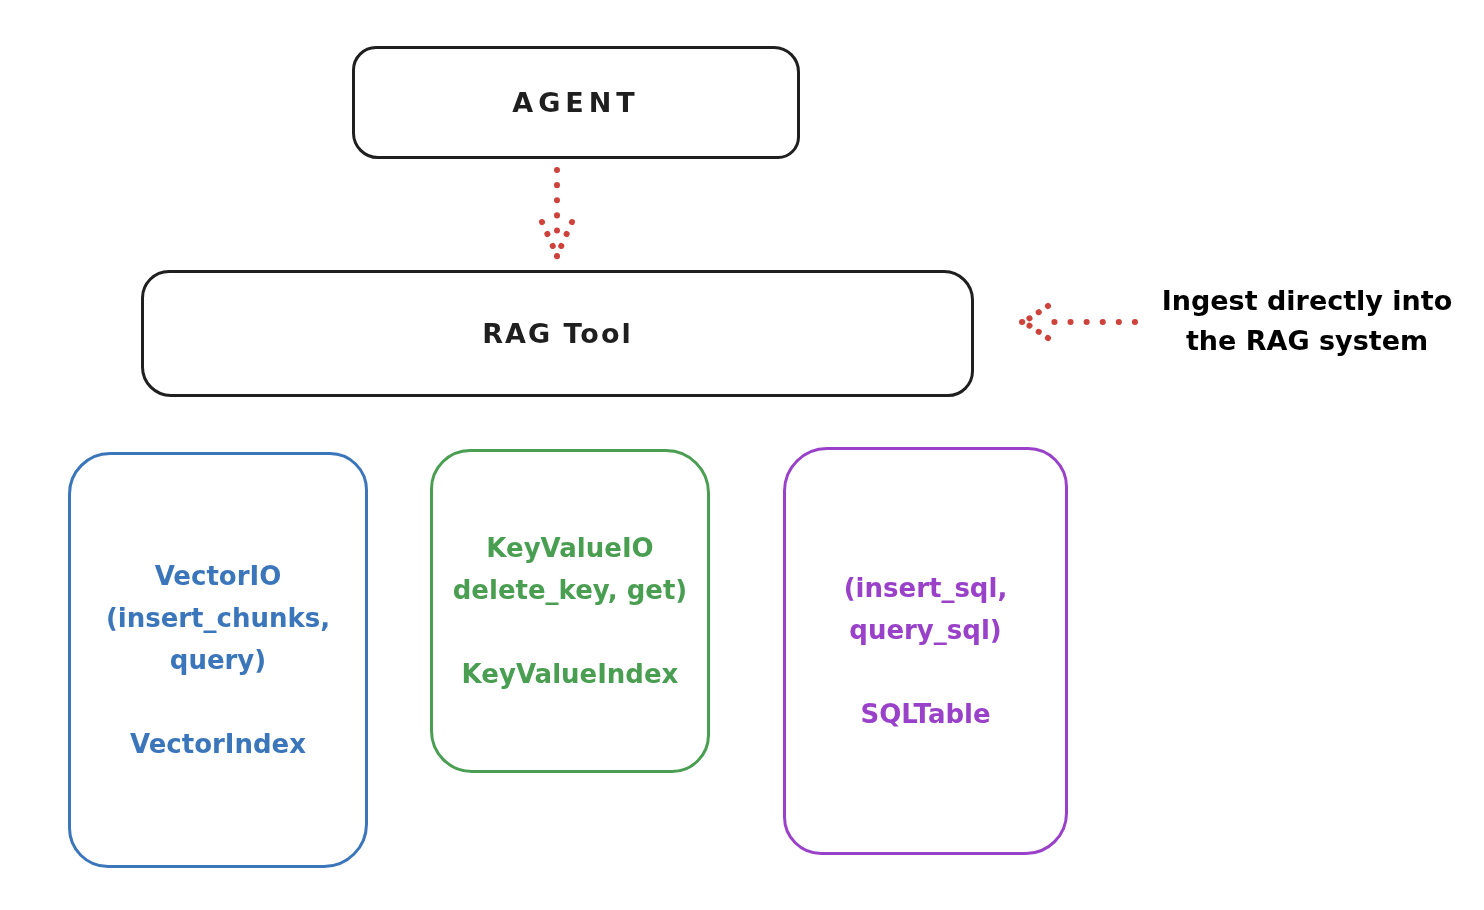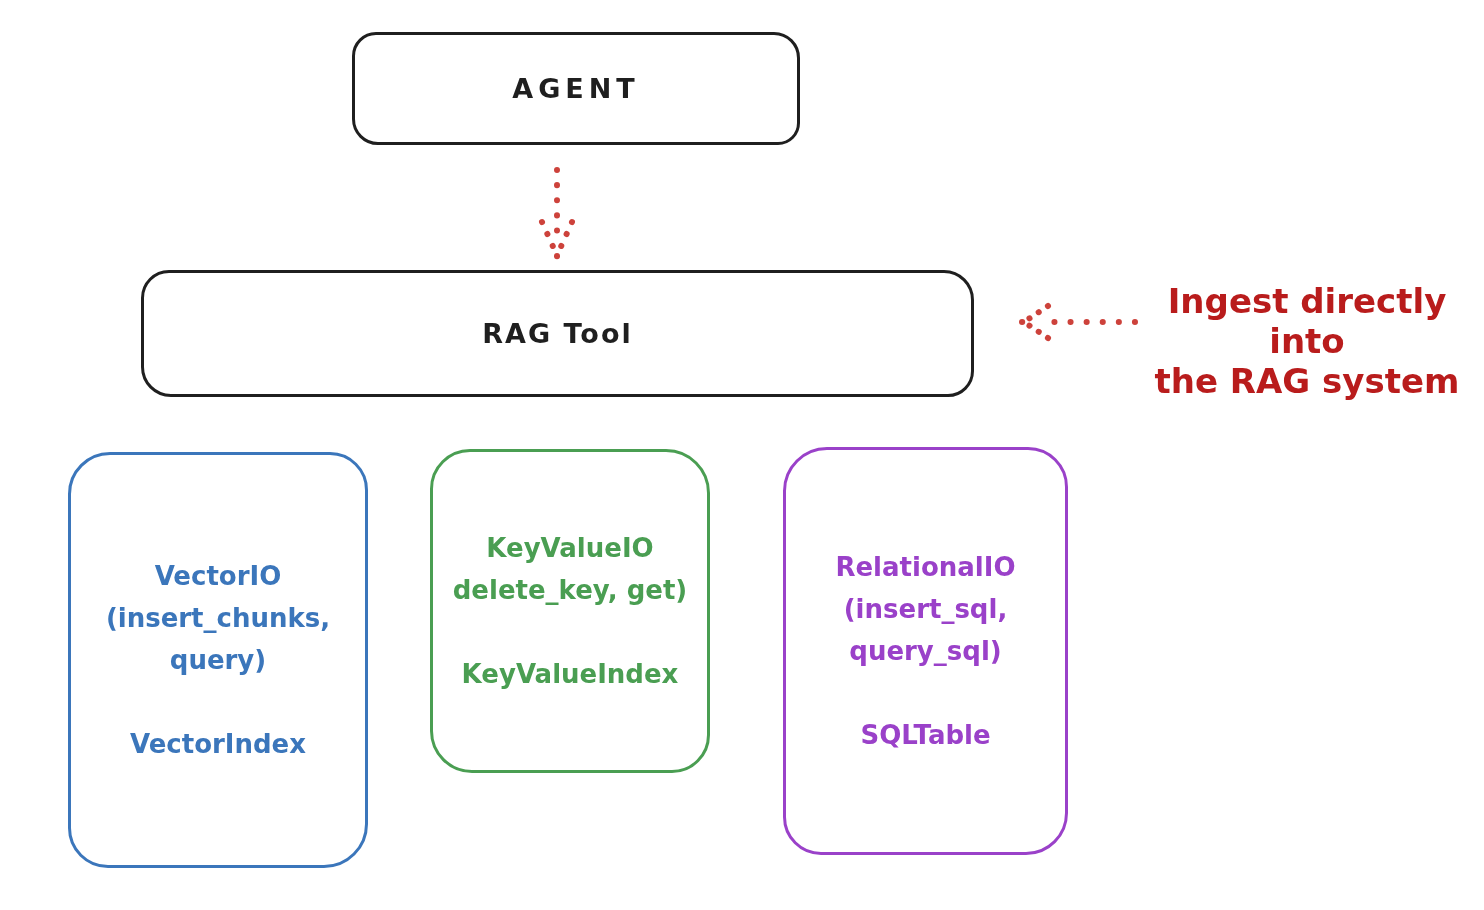--- a/index.html
+++ b/index.html
@@ -18,21 +18,21 @@
   .box {
     position: absolute;
     box-sizing: border-box;
     background: #ffffff;
     display: flex;
     align-items: center;
     justify-content: center;
     text-align: center;
   }
   .box-agent {
-    left: 352px; top: 32px; width: 448px; height: 113px;
+    left: 352px; top: 46px; width: 448px; height: 113px;
     border: 3.5px solid #1f1f1f;
     border-radius: 24px 26px 22px 26px;
   }
   .box-rag {
     left: 141px; top: 270px; width: 833px; height: 127px;
     border: 3.5px solid #1f1f1f;
     border-radius: 28px 30px 26px 30px;
   }
   .black-label {
     color: #1f1f1f;
@@ -68,22 +68,22 @@
   .box-relational {
     left: 783px; top: 447px; width: 285px; height: 408px;
     border: 3px solid #9a41c9;
     border-radius: 44px 40px 42px 38px;
     color: #9a41c9;
   }
   .spacer { height: 42px; }
   .annotation {
     position: absolute;
     left: 1140px; top: 281px; width: 334px;
-    color: #b91c1c;
-    font-size: 34px;
+    color: #000000;
+    font-size: 27px;
     font-weight: 700;
     line-height: 40px;
     text-align: center;
   }
   .arrows {
     position: absolute;
     left: 0; top: 0;
     pointer-events: none;
   }
 </style>
@@ -109,21 +109,20 @@
   </div>
 
   <div class="store-box box-keyvalue">
     <div>KeyValueIO</div>
     <div>delete_key, get)</div>
     <div class="spacer"></div>
     <div>KeyValueIndex</div>
   </div>
 
   <div class="store-box box-relational">
-    <div>RelationalIO</div>
     <div>(insert_sql,</div>
     <div>query_sql)</div>
     <div class="spacer"></div>
     <div>SQLTable</div>
   </div>
 
   <div class="annotation">
     <div>Ingest directly into</div>
     <div>the RAG system</div>
   </div>

